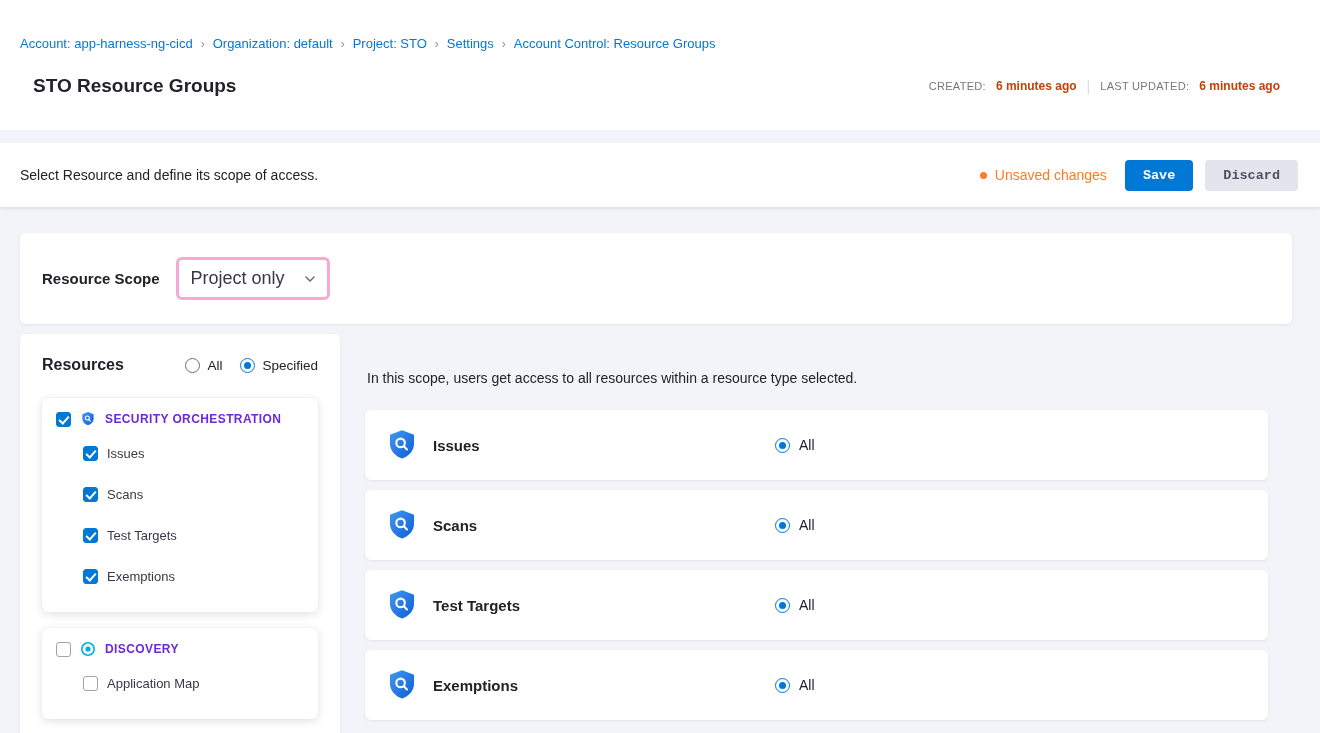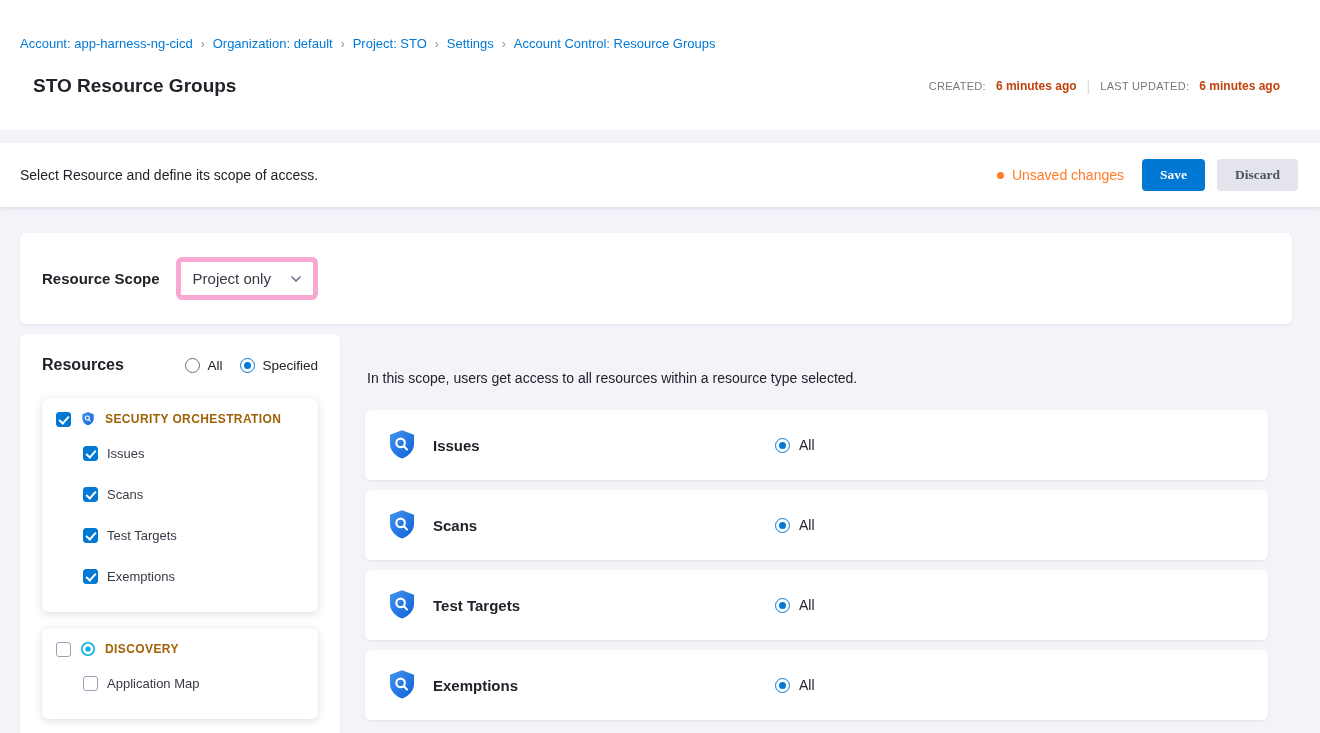--- a/index.html
+++ b/index.html
@@ -28,34 +28,34 @@
   .toolbar {
     background:#fff; height:64px; margin-top:13px;
     display:flex; align-items:center; padding:0 22px 0 20px;
     box-shadow:0 2px 3px rgba(40,41,61,.10);
     position:relative; z-index:2;
   }
   .toolbar-desc { font-size:14px; flex:1; }
   .unsaved { display:flex; align-items:center; color:#ff7b26; font-size:14px; margin-right:18px; }
   .unsaved-dot { width:7px; height:7px; border-radius:50%; background:#ff7b26; margin-right:8px; }
   .btn { border:none; border-radius:4px; font-size:13.5px; font-weight:700; padding:8px 18px; cursor:pointer;
-         font-family:Liberation Serif, serif; }
+         font-family:Liberation Mono, monospace; }
   .btn-save { background:#0278d5; color:#fff; margin-right:12px; }
   .btn-discard { background:#e4e4ec; color:#4f5162; }
 
   
   .content { padding:26px 28px 0 20px; }
   .card { background:#fff; border-radius:6px; box-shadow:0 1px 3px rgba(40,41,61,.08); }
 
   .scope-card { display:flex; align-items:center; gap:16px; padding:24px 22px; }
   .scope-label { font-size:15px; font-weight:700; }
   .dropdown {
     display:flex; align-items:center; justify-content:space-between; gap:20px;
-    border:5px solid #f9a8d4; border-radius:6px; background:#fff;
-    padding:8px 12px; font-size:15px; color:#383946; min-width:130px; cursor:pointer;
+    border:3px solid #f9a8d4; border-radius:6px; background:#fff;
+    padding:8px 12px; font-size:18px; color:#383946; min-width:130px; cursor:pointer;
   }
 
   .main-grid { display:flex; gap:25px; margin-top:10px; align-items:flex-start; }
 
   
   .resources-card { width:320px; min-height:460px; padding-bottom:24px; }
   .res-header { display:flex; align-items:center; padding:22px 22px 24px 22px; }
   .res-title { font-size:16px; font-weight:700; flex:1; }
   .radio-opt { display:flex; align-items:center; gap:7px; font-size:13.5px; color:#22222a; cursor:pointer; }
   .res-header .radio-opt + .radio-opt { margin-left:18px; }
@@ -66,21 +66,21 @@
     margin:-3.5px 0 0 -3.5px; border-radius:50%; background:#0278d5; }
 
   .cb { width:15px; height:15px; border:1.5px solid #9da0b8; border-radius:3px; background:#fff; position:relative; flex:none; cursor:pointer; }
   .cb.checked { background:#0278d5; border-color:#0278d5; }
   .cb.checked::after { content:""; position:absolute; left:4px; top:1px; width:4px; height:8px;
     border:solid #fff; border-width:0 2px 2px 0; transform:rotate(42deg); }
 
   .group-card { margin:0 22px 16px 22px; border-radius:6px; background:#fff;
     box-shadow:0 2px 8px rgba(40,41,61,.14), 0 0 1px rgba(40,41,61,.12); padding:13px 14px 15px; }
   .group-header { display:flex; align-items:center; gap:9px; }
-  .group-name { font-size:12px; font-weight:700; color:#a16207; letter-spacing:.4px; }
+  .group-name { font-size:12px; font-weight:700; color:#6d28d9; letter-spacing:.4px; }
   .group-items { margin-top:6px; }
   .group-item { display:flex; align-items:center; gap:9px; padding:13px 0 13px 27px; font-size:13px; color:#383946; }
 
   
   .right-panel { flex:1; padding:20px 24px 0 0; }
   .access-desc { font-size:14px; margin:16px 0 24px 2px; }
   .res-row { height:70px; display:flex; align-items:center; padding:0 24px 0 20px; margin-bottom:10px; }
   .row-icon { width:34px; height:34px; flex:none; }
   .row-label { font-size:15px; font-weight:700; margin-left:14px; width:342px; }
   .row-access { display:flex; align-items:center; gap:9px; font-size:14px; color:#22222a; }

